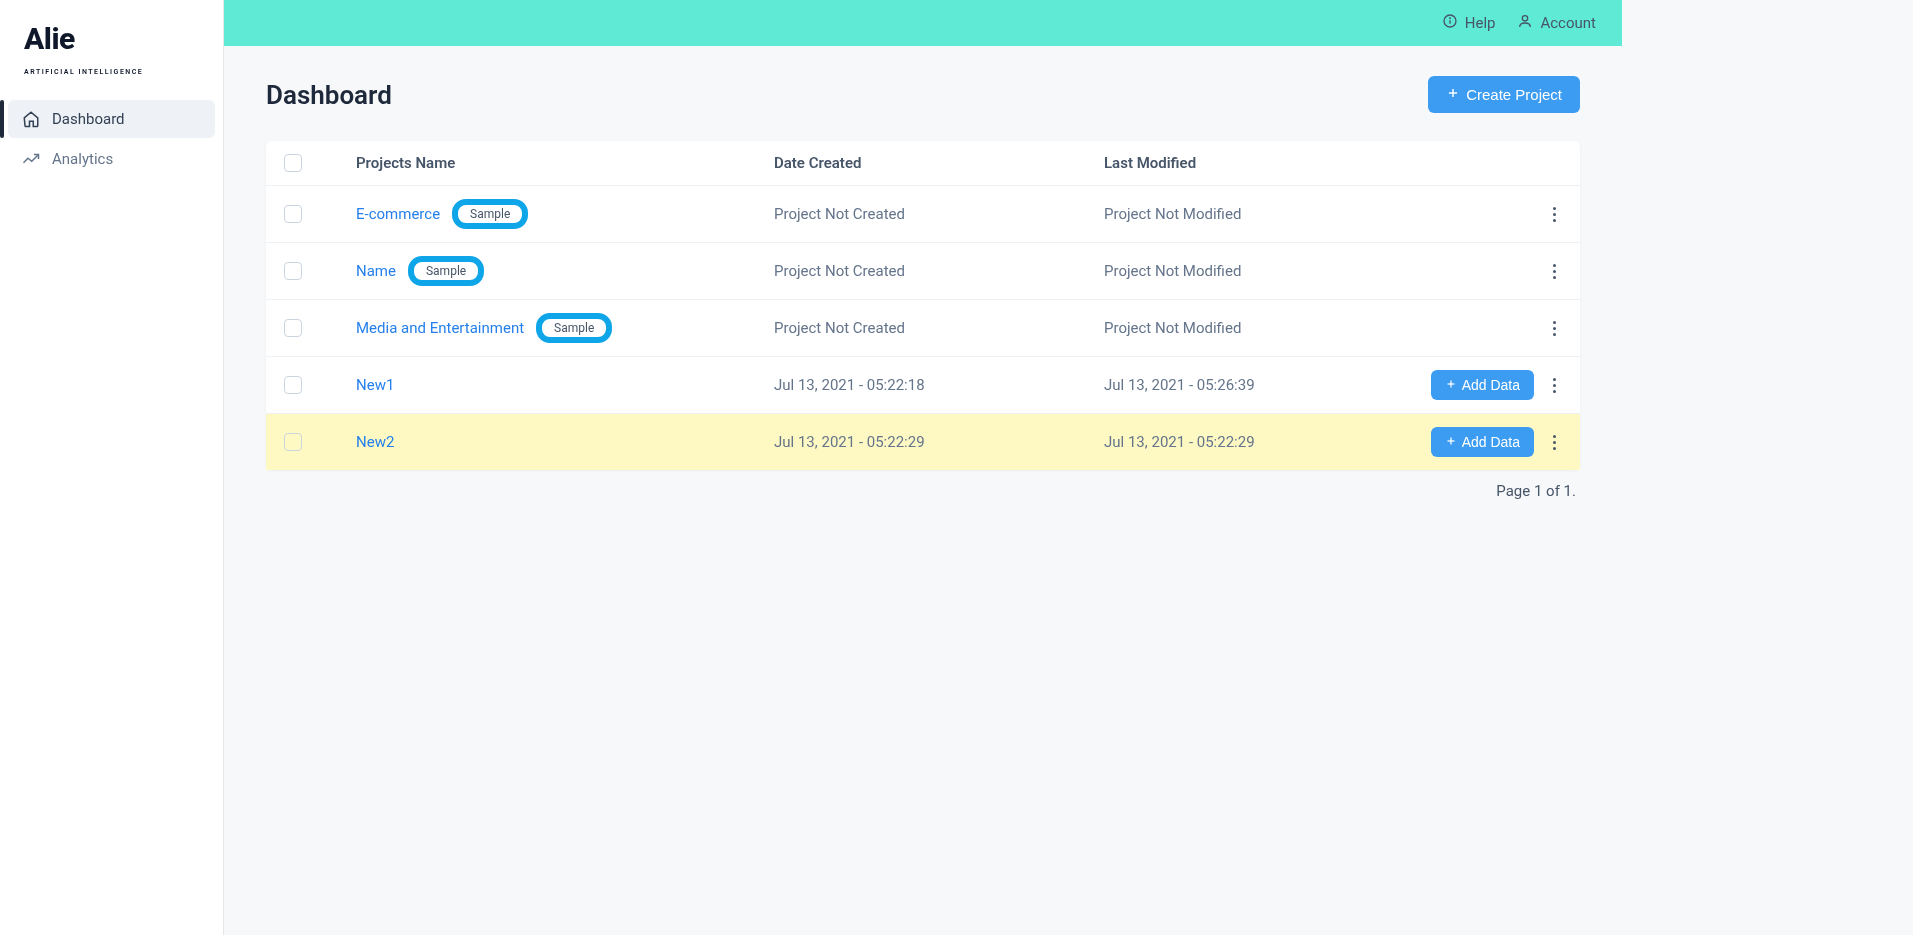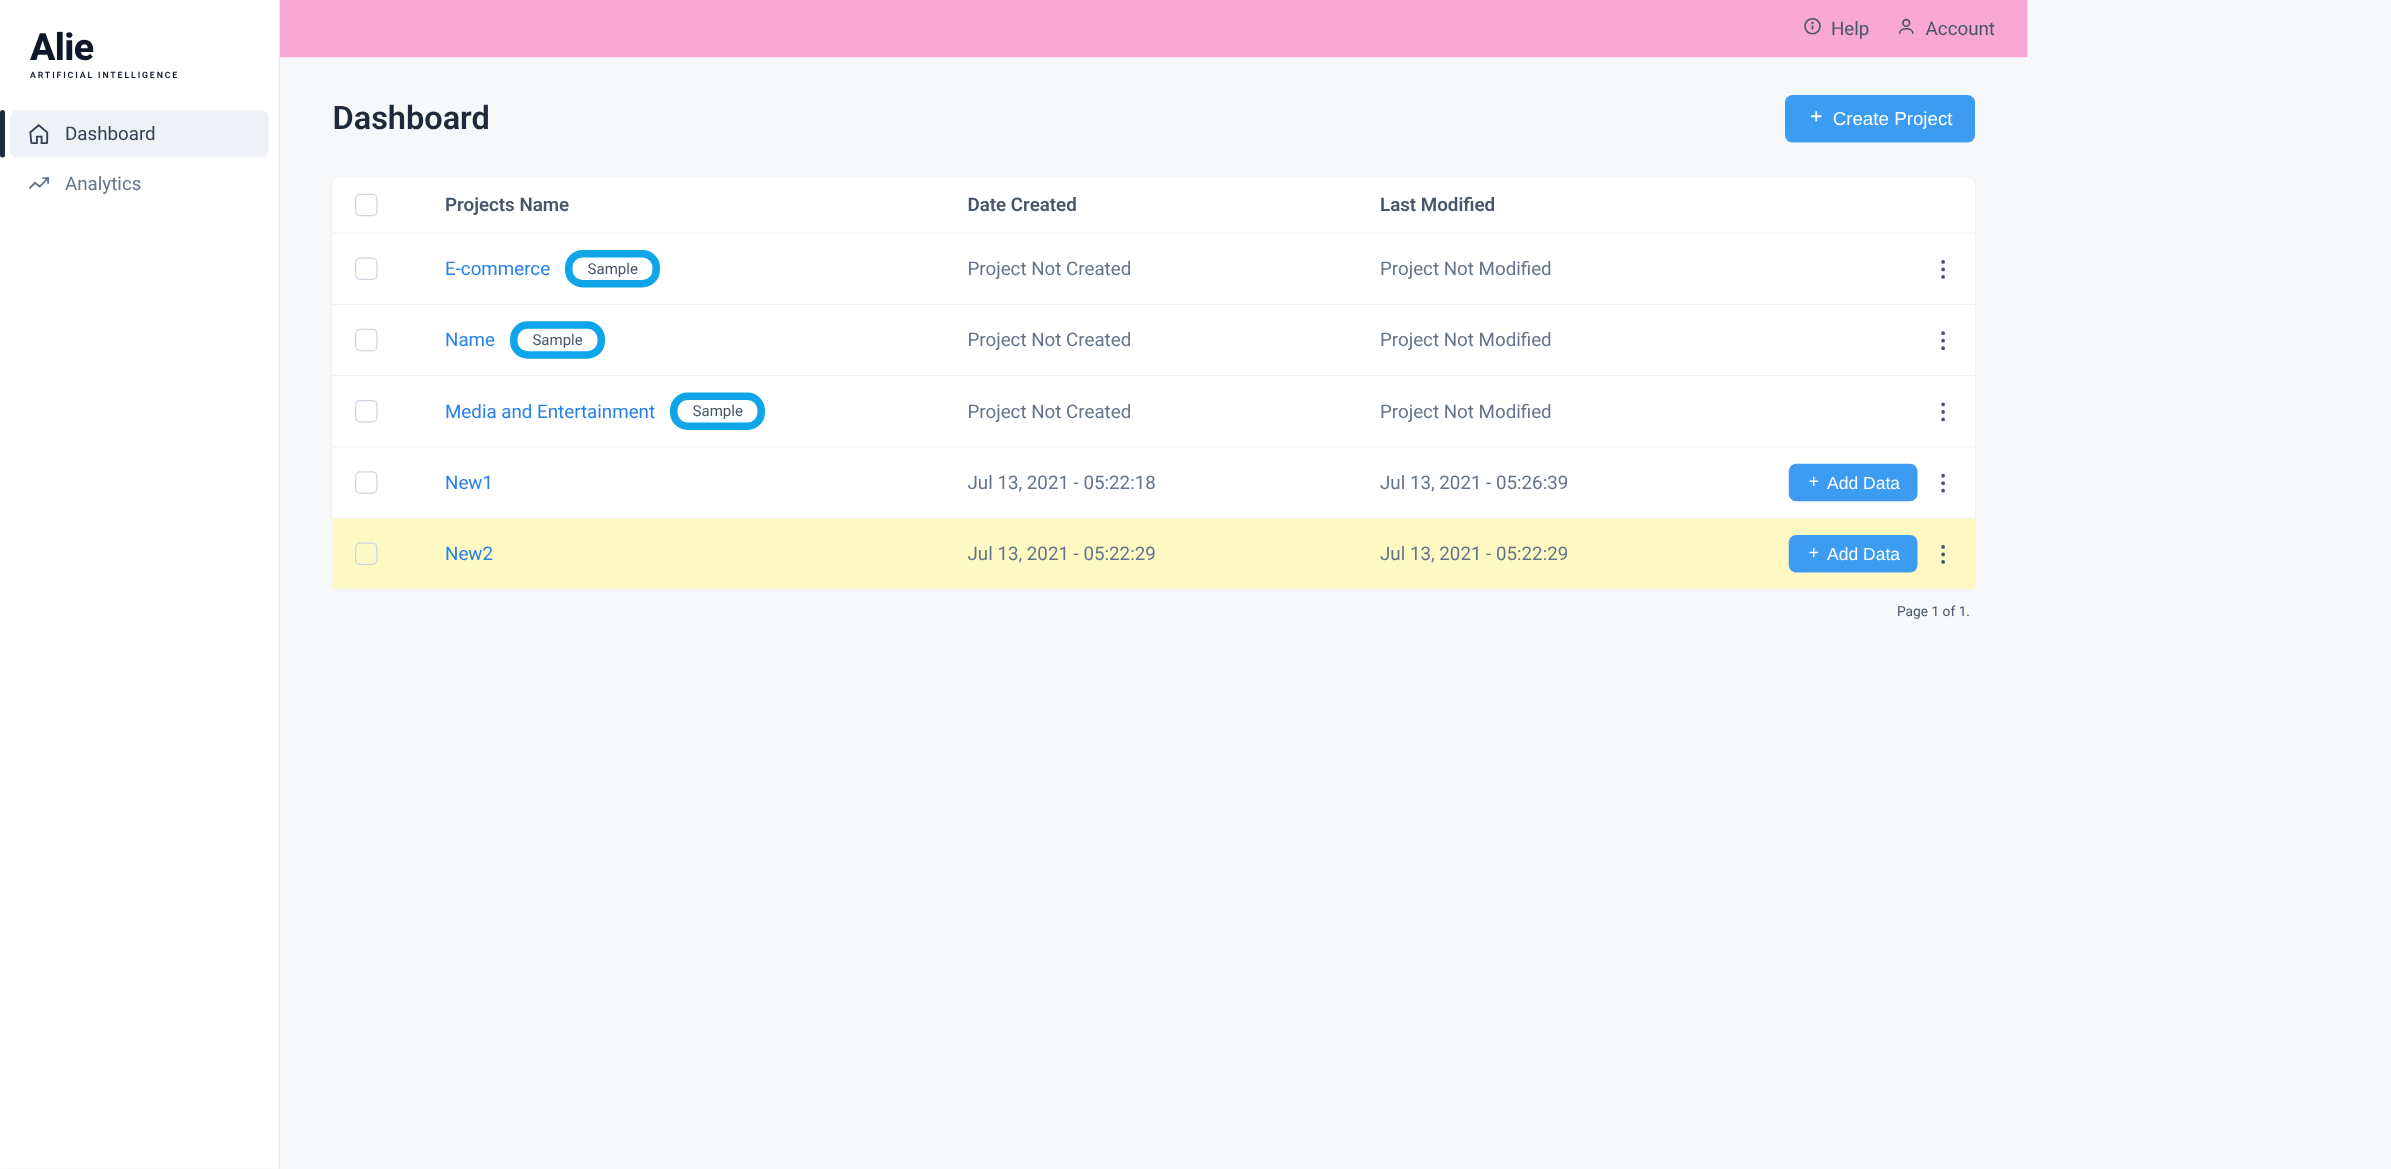--- a/index.html
+++ b/index.html
@@ -26,21 +26,21 @@
       font-weight: 800;
       letter-spacing: -0.5px;
       color: #0f172a;
       line-height: 1;
     }
     .logo-sub {
       font-size: 7px;
       letter-spacing: 1.5px;
       color: #0f172a;
       font-weight: 600;
-      margin-top: 2px;
+      margin-top: 14px;
     }
     .nav { padding: 6px 8px; }
     .nav-item {
       display: flex;
       align-items: center;
       gap: 12px;
       padding: 10px 14px;
       border-radius: 6px;
       color: #64748b;
       font-size: 15px;
@@ -64,21 +64,21 @@
     }
     .nav-icon { width: 18px; height: 18px; display: flex; align-items: center; justify-content: center; }
     .nav-icon svg { width: 18px; height: 18px; stroke: currentColor; fill: none; stroke-width: 2; }
     
     
     .main { flex: 1; display: flex; flex-direction: column; }
     
     
     .topbar {
       height: 46px;
-      background: #f9a8d4;
+      background: #5eead4;
       display: flex;
       justify-content: flex-end;
       align-items: center;
       gap: 22px;
       padding: 12px 26px;
     }
     .top-link {
       display: flex;
       align-items: center;
       gap: 7px;
@@ -163,21 +163,21 @@
       background: #fff;
     }
     .actions-cell { display: flex; justify-content: flex-end; align-items: center; gap: 10px; padding-right: 4px; }
     .kebab {
       width: 20px; height: 24px;
       display: flex; flex-direction: column; align-items: center; justify-content: center;
       gap: 3px;
       cursor: pointer;
     }
     .kebab span { width: 3px; height: 3px; background: #475569; border-radius: 50%; }
-    .pager { text-align: right; color: #475569; font-size: 11px; padding: 12px 4px 0 0; }
+    .pager { text-align: right; color: #475569; font-size: 15px; padding: 12px 4px 0 0; }
   </style>
 </head>
 <body>
 
 <div class="app">
 
   <aside class="sidebar">
     <div class="logo-block">
       <div class="logo-main">Alie</div>
       <div class="logo-sub">ARTIFICIAL INTELLIGENCE</div>

